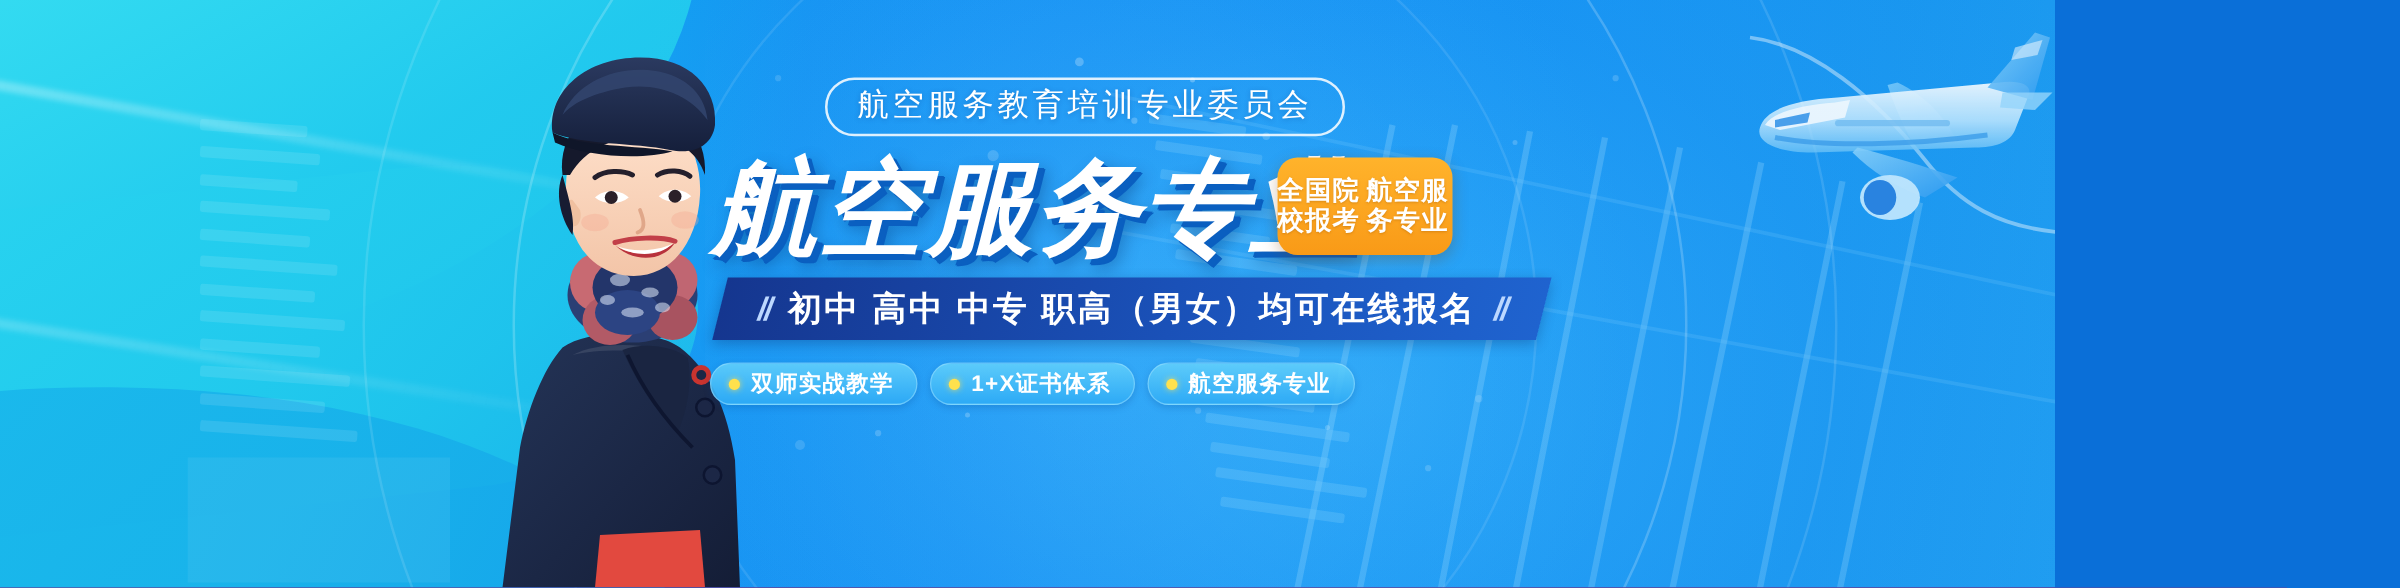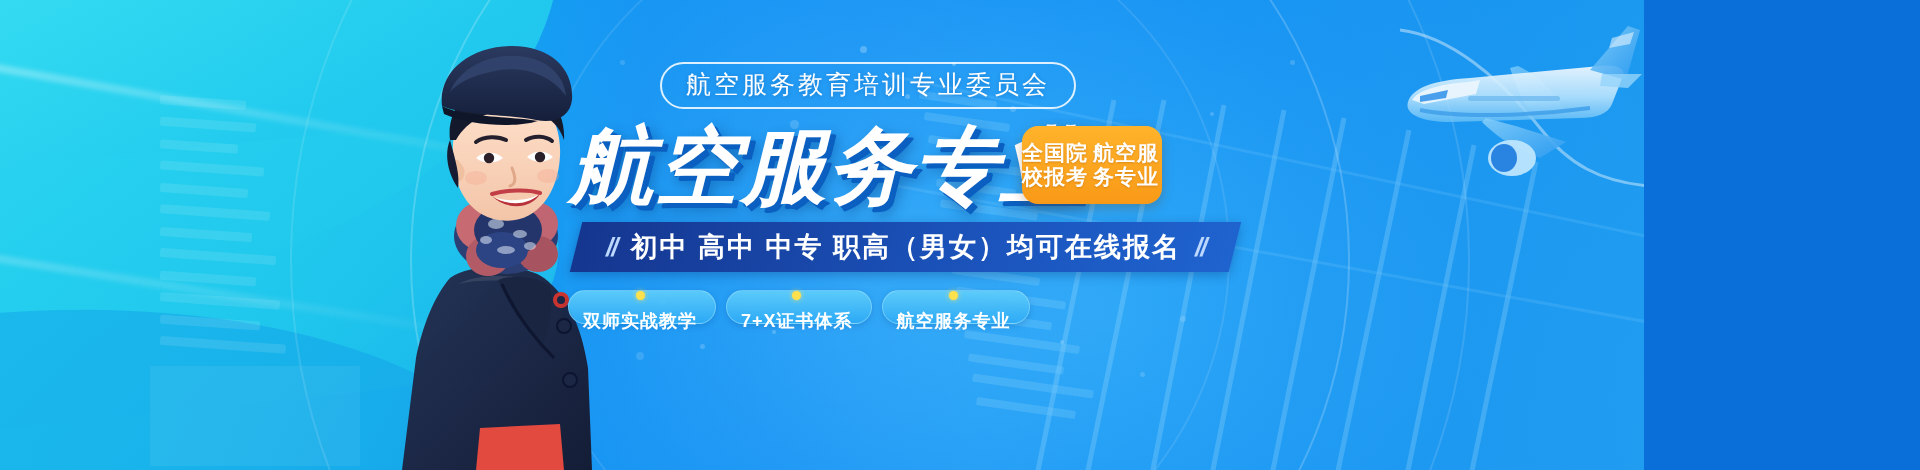--- a/index.html
+++ b/index.html
@@ -93,21 +93,21 @@
   .subbar-inner{transform:skewX(14deg);display:flex;align-items:center;gap:14px;
     color:#fff;font-size:27px;font-weight:bold;letter-spacing:2px;white-space:nowrap;}
   .slash{color:#bcd8ff;font-style:italic;font-weight:bold;font-size:26px;letter-spacing:-2px;}
 
   .pills{position:absolute;left:8px;top:290px;display:flex;align-items:center;gap:10px;}
   .pill{display:flex;align-items:center;gap:9px;height:34px;padding:0 18px 0 14px;
     border-radius:17px;
     background:linear-gradient(180deg,rgba(96,206,250,.92) 0%,rgba(45,170,245,.92) 100%);
     border:1px solid rgba(160,225,255,.5);
     color:#fff;font-size:18px;font-weight:bold;letter-spacing:1px;white-space:nowrap;
-    box-shadow:0 2px 6px rgba(5,60,130,.22);flex-direction:column;}
+    box-shadow:0 2px 6px rgba(5,60,130,.22);}
   .pill-dot{width:9px;height:9px;border-radius:50%;background:#ffe14d;flex:none;
     box-shadow:0 0 5px rgba(255,225,80,.8);}
 </style>
 </head>
 <body>
 
 <div class="banner">
 
   <div class="bg-base"></div>
   <div class="bg-rightglow"></div>
@@ -355,21 +355,21 @@
       </div>
     </div>
 
     <div class="pills">
       <div class="pill">
         <span class="pill-dot"></span>
         <span>双师实战教学</span>
       </div>
       <div class="pill">
         <span class="pill-dot"></span>
-        <span>7+X证书体系</span>
+        <span>1+X证书体系</span>
       </div>
       <div class="pill">
         <span class="pill-dot"></span>
         <span>航空服务专业</span>
       </div>
     </div>
 
   </div>
 </div>
 

